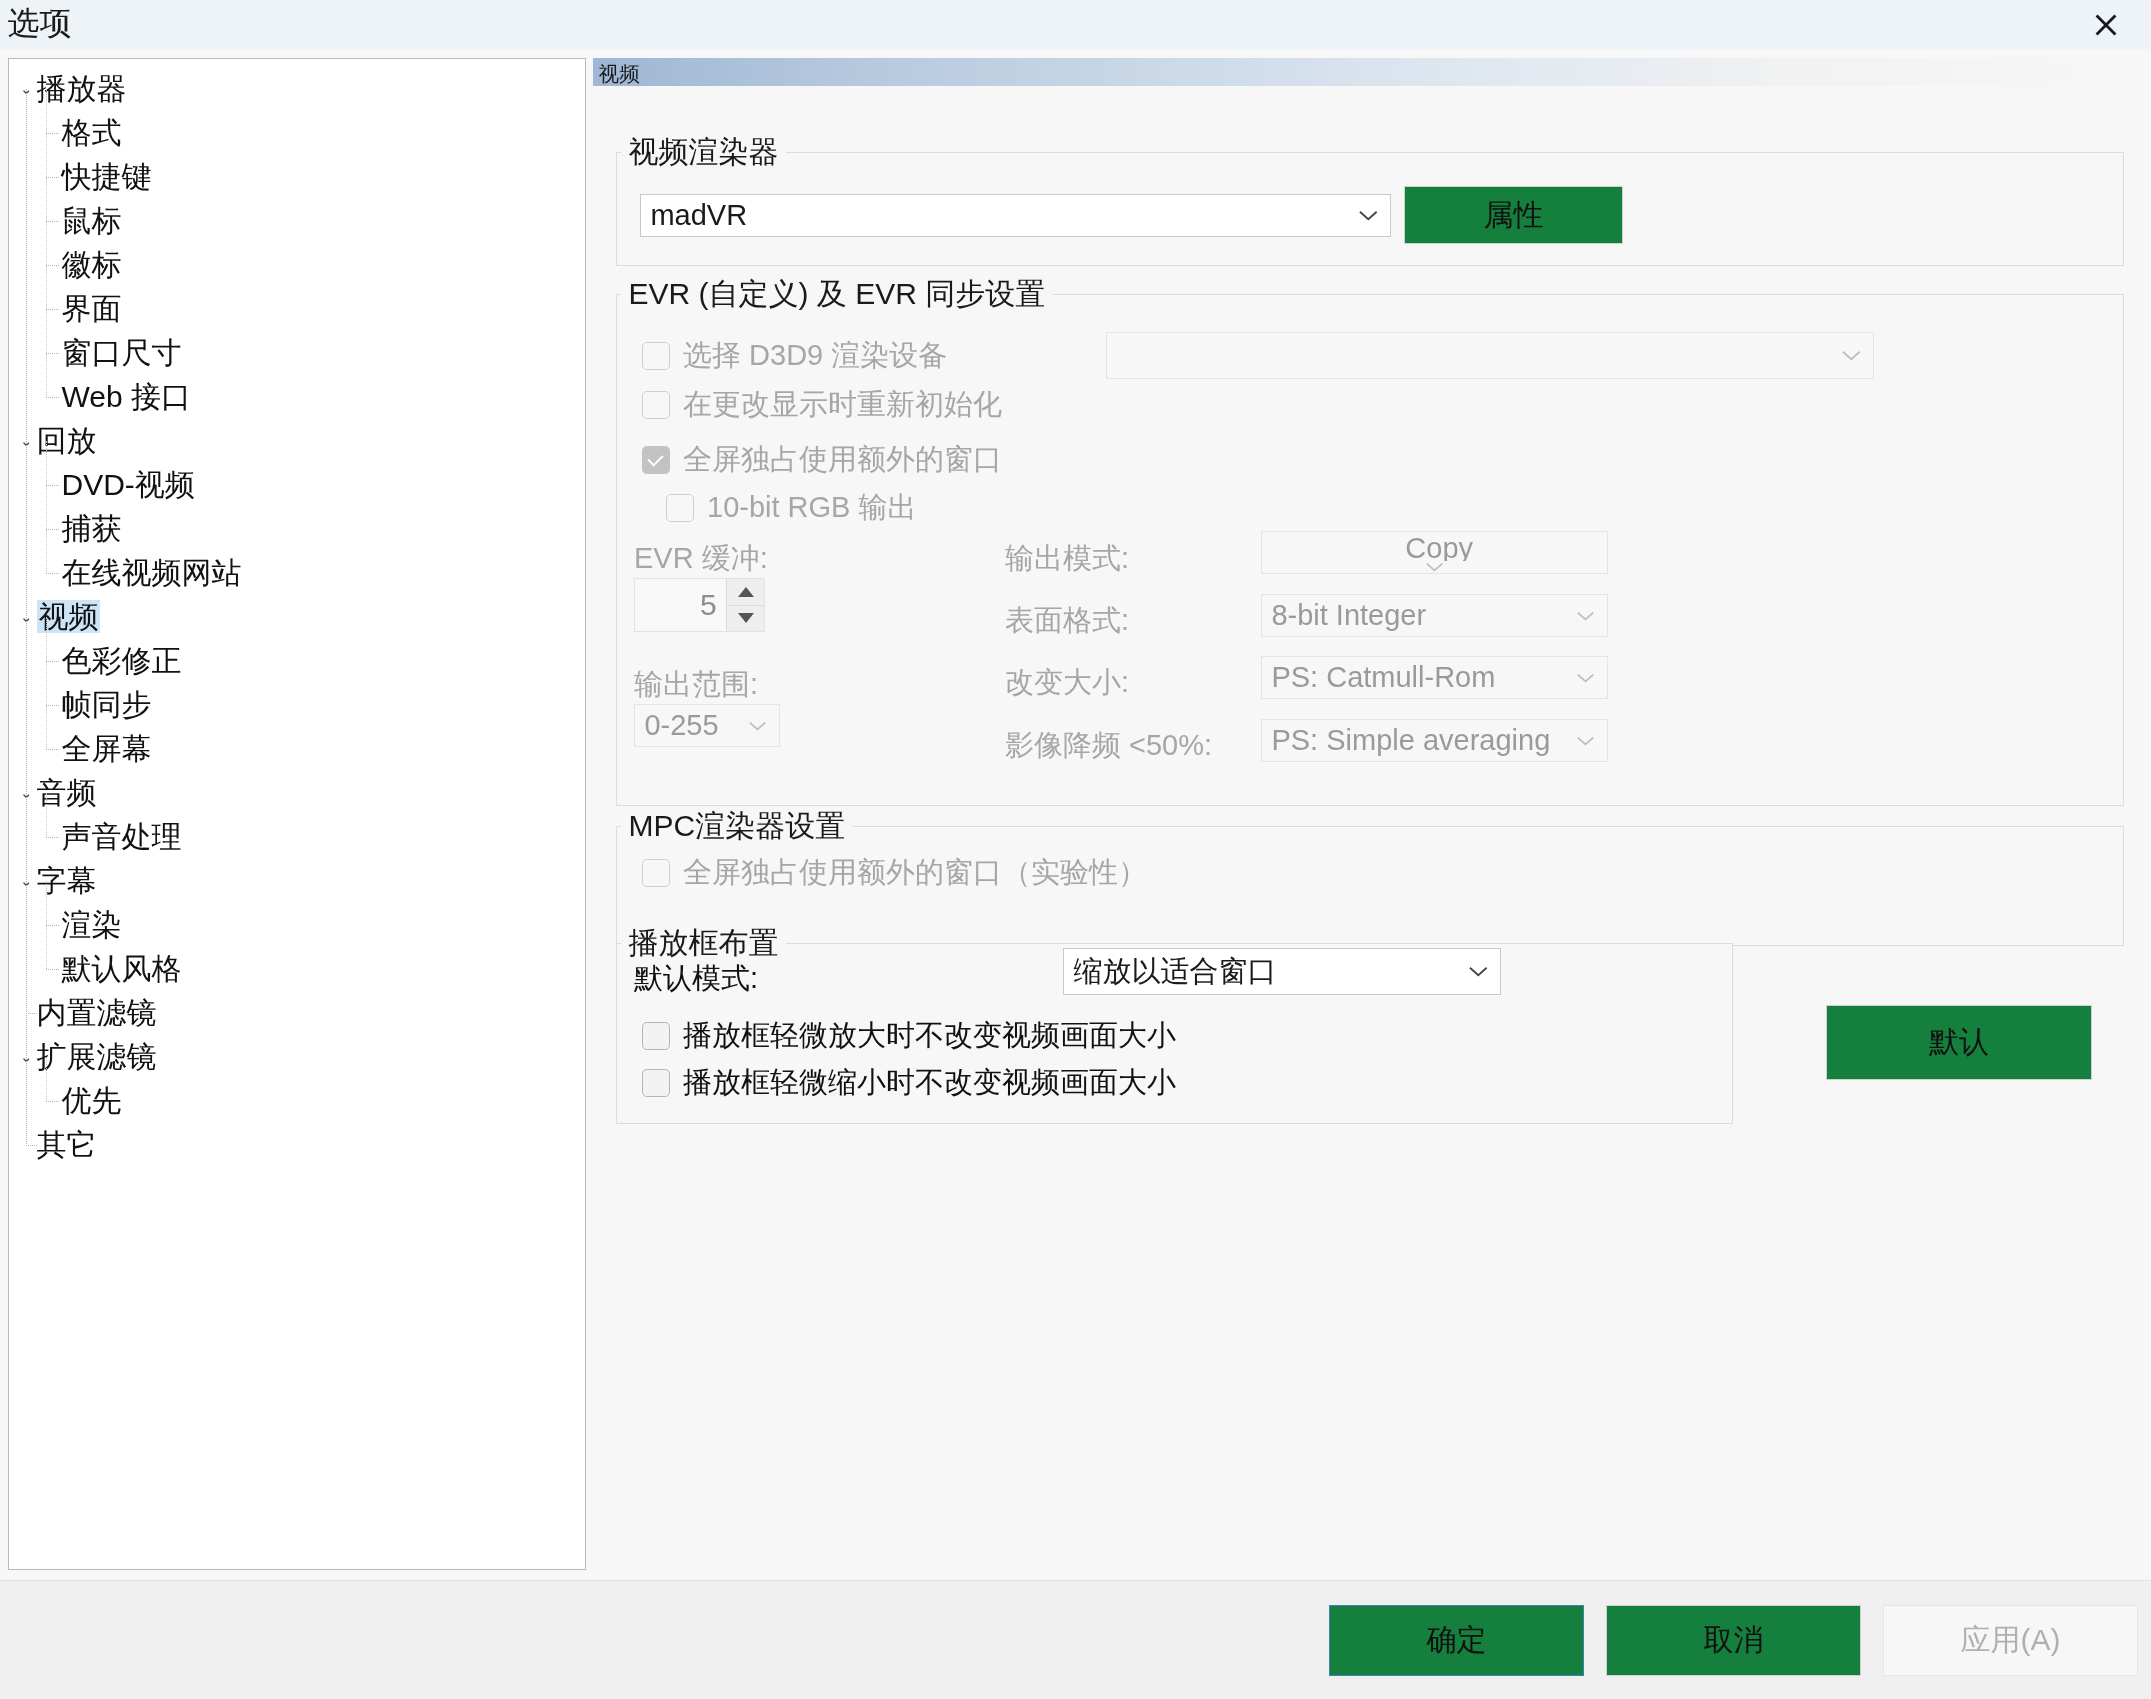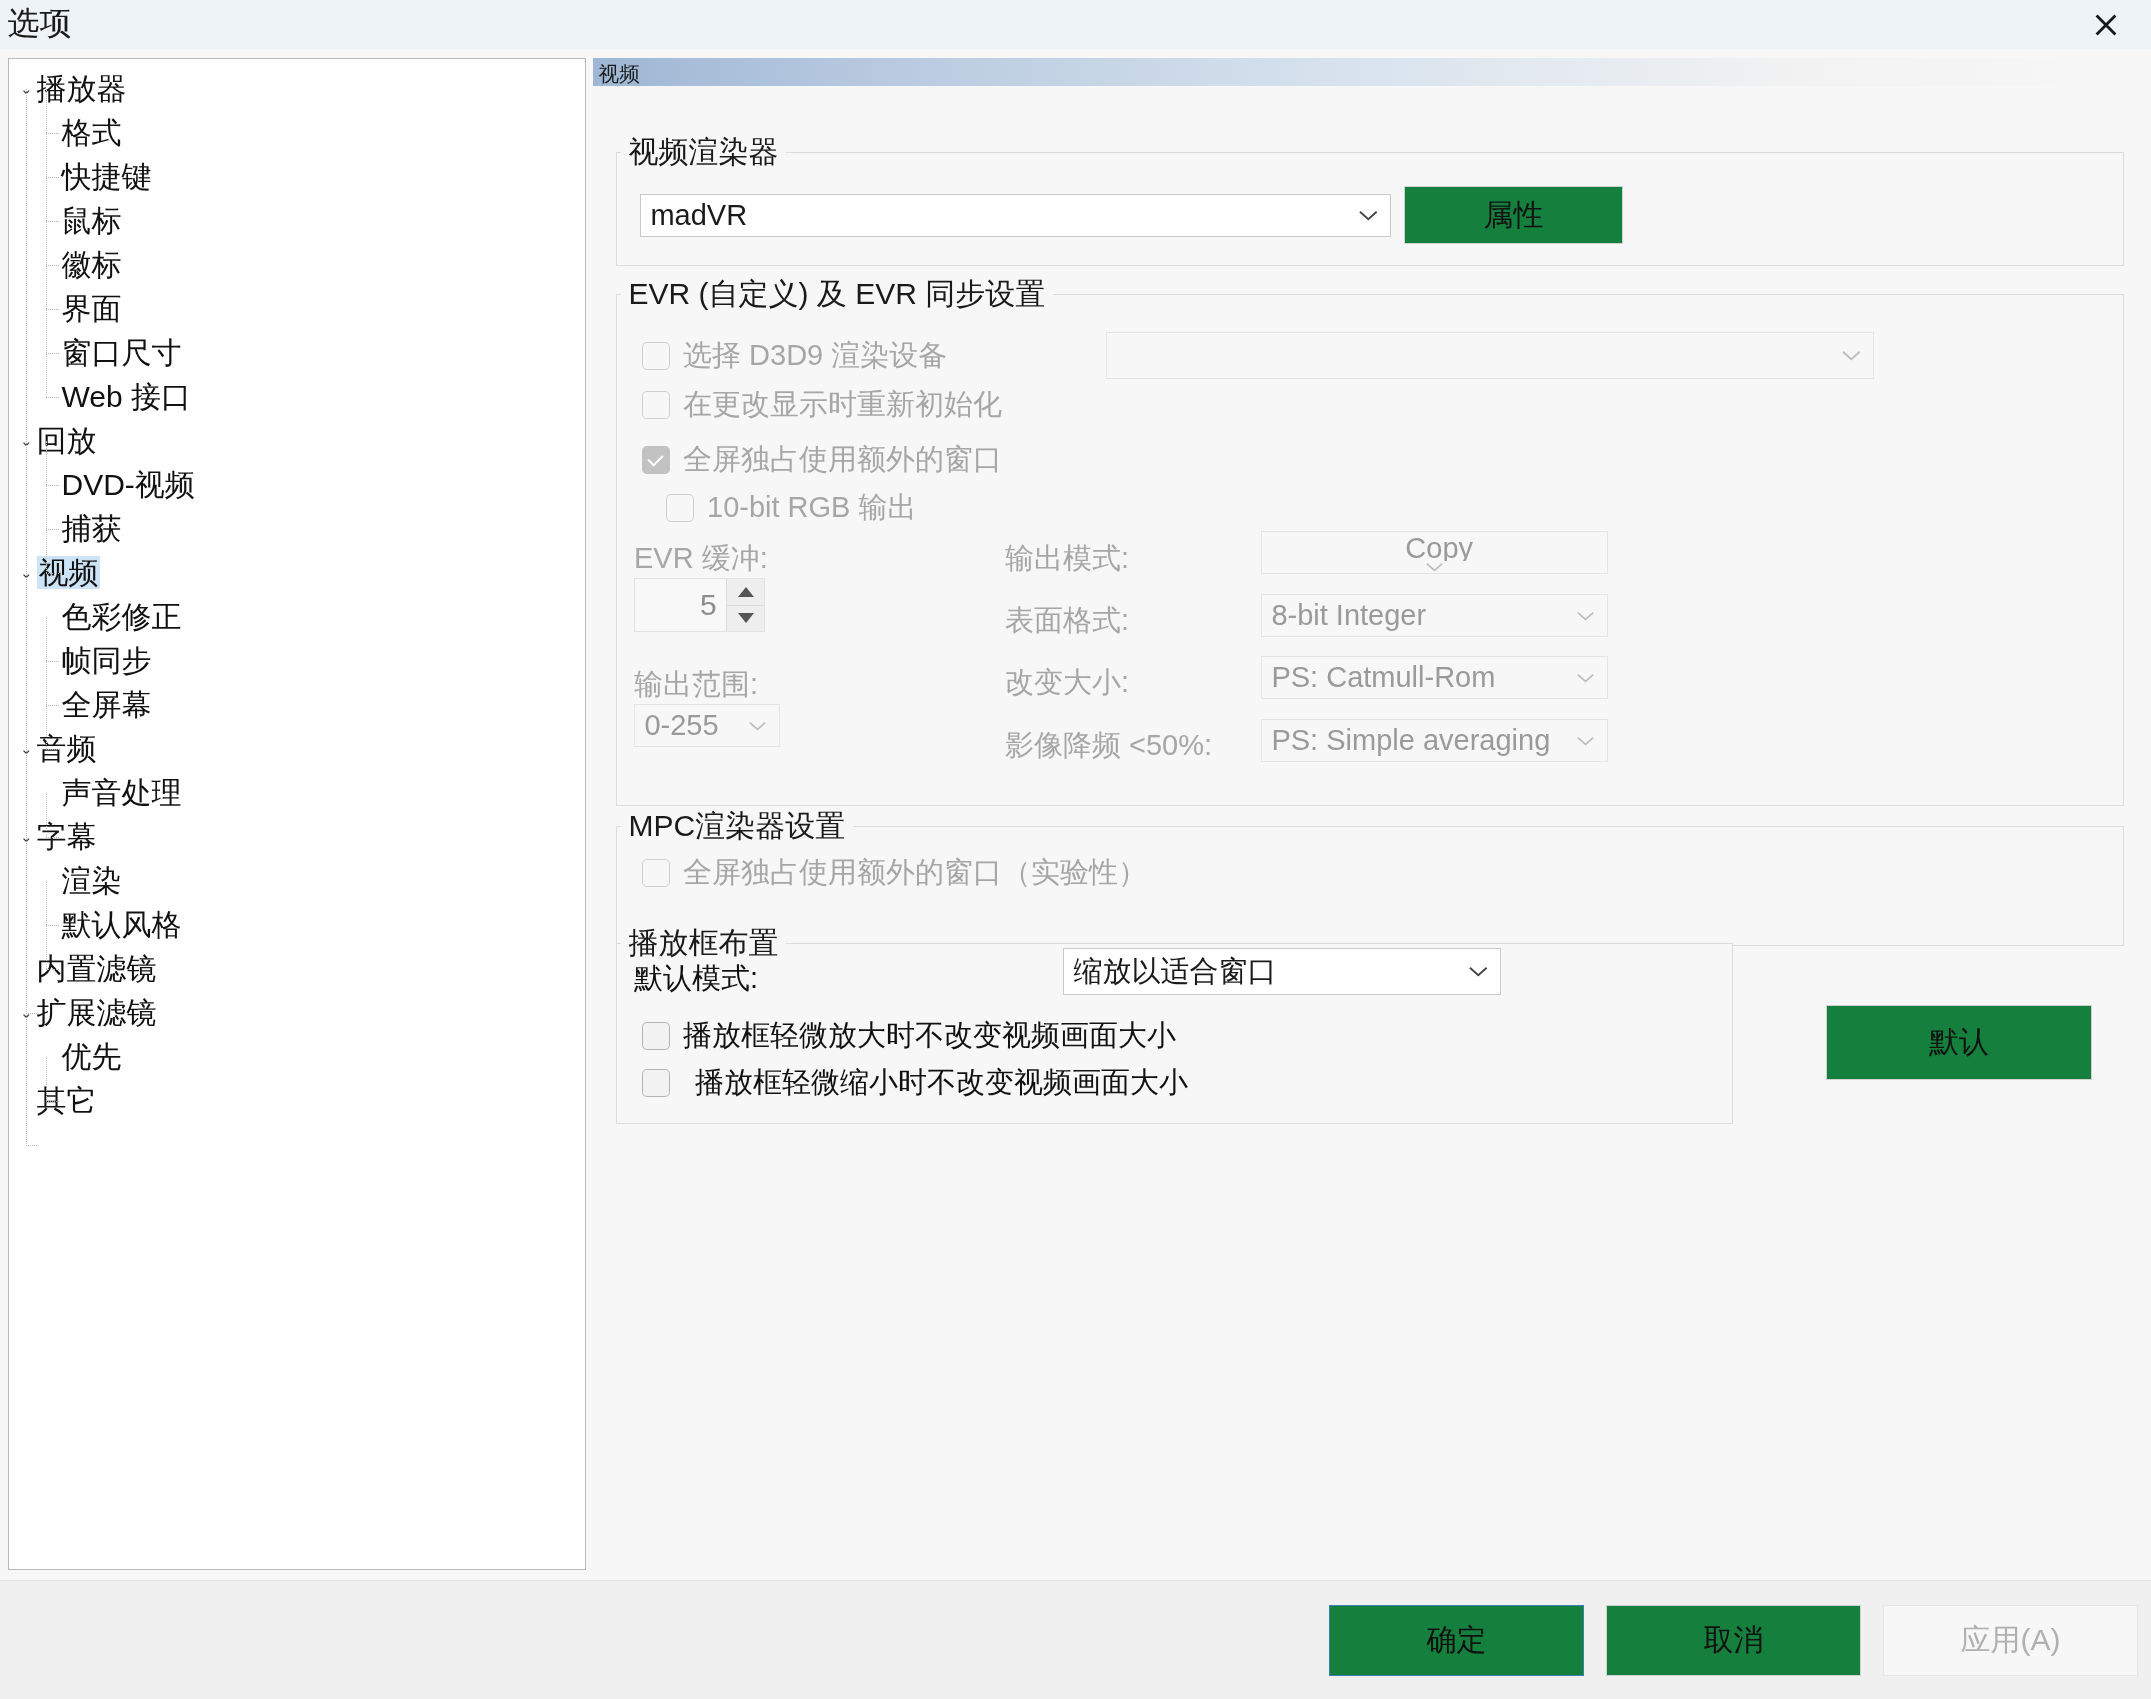--- a/index.html
+++ b/index.html
@@ -206,20 +206,23 @@
         </div>
         <div class="tree-row lvl0">
           <span class="tw">⌄</span>
           <span class="lbl">回放</span>
         </div>
         <div class="tree-row lvl1">
           <span class="lbl">DVD-视频</span>
         </div>
         <div class="tree-row lvl1">
           <span class="lbl">捕获</span>
+        </div>
+        <div class="tree-row lvl1">
+          <span class="lbl">在线视频网站</span>
         </div>
         <div class="tree-row lvl0">
           <span class="tw">⌄</span>
           <span class="lbl"><span class="hl">视频</span></span>
         </div>
         <div class="tree-row lvl1">
           <span class="lbl">色彩修正</span>
         </div>
         <div class="tree-row lvl1">
           <span class="lbl">帧同步</span>
@@ -419,21 +422,21 @@
         <svg width="20.6" height="13" viewBox="0 0 22 14">
             <path d="M2 3 L11 11 L20 3" stroke="currentColor" stroke-width="2" fill="none"></path>
           </svg>
       </span>
     </div>
 
     <div class="cbrow" style="left:49px; top:958px;">
       <span class="cbox"></span>
       <span class="cl">播放框轻微放大时不改变视频画面大小</span>
     </div>
-    <div class="cbrow" style="left:49px; top:1005px;gap:12px;">
+    <div class="cbrow" style="left:49px; top:1005px;">
       <span class="cbox"></span>
       <span class="cl">播放框轻微缩小时不改变视频画面大小</span>
     </div>
 
     <div class="btn" style="left:1233px; top:947px; width:266px; height:75px;">默认</div>
 
   </div>
 
   <div class="footer">
     <div class="btn focus" style="left:1329px; top:24px; width:255px; height:71px;">确定</div>

